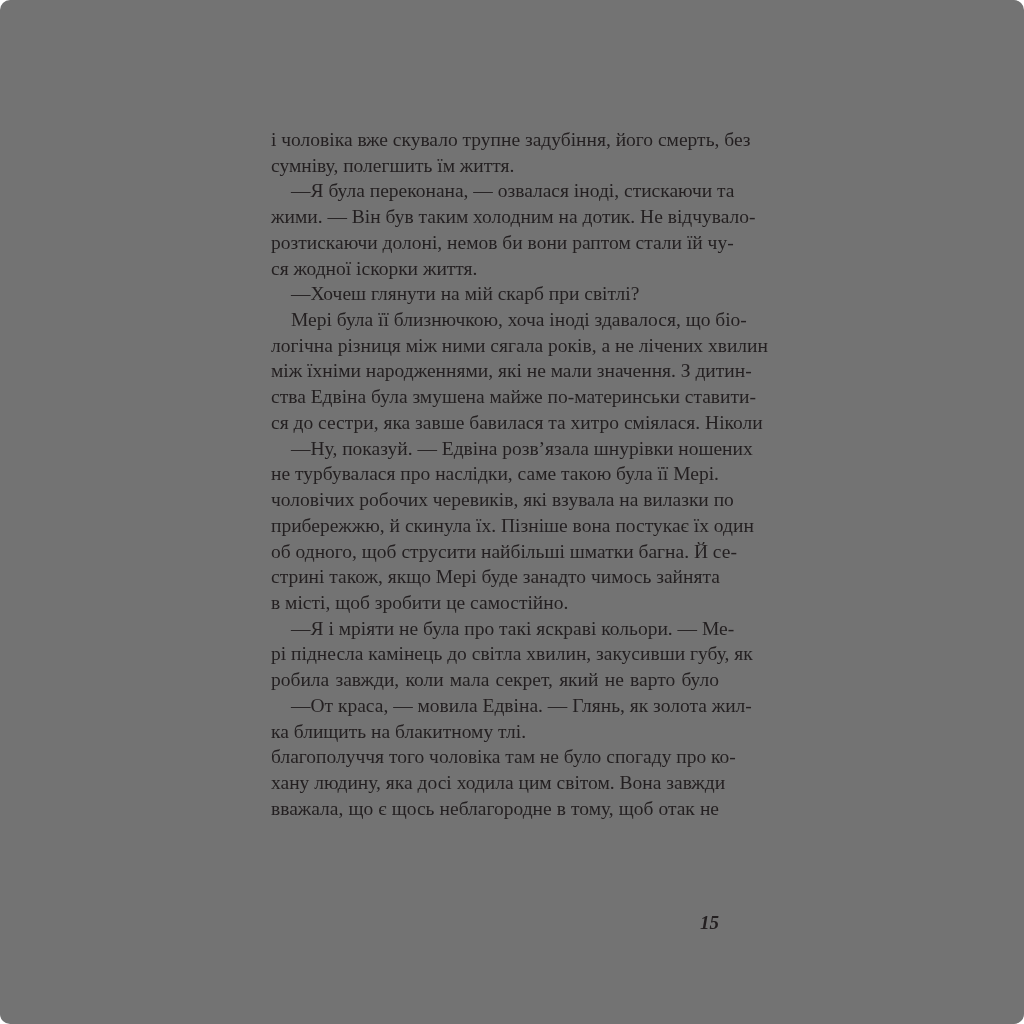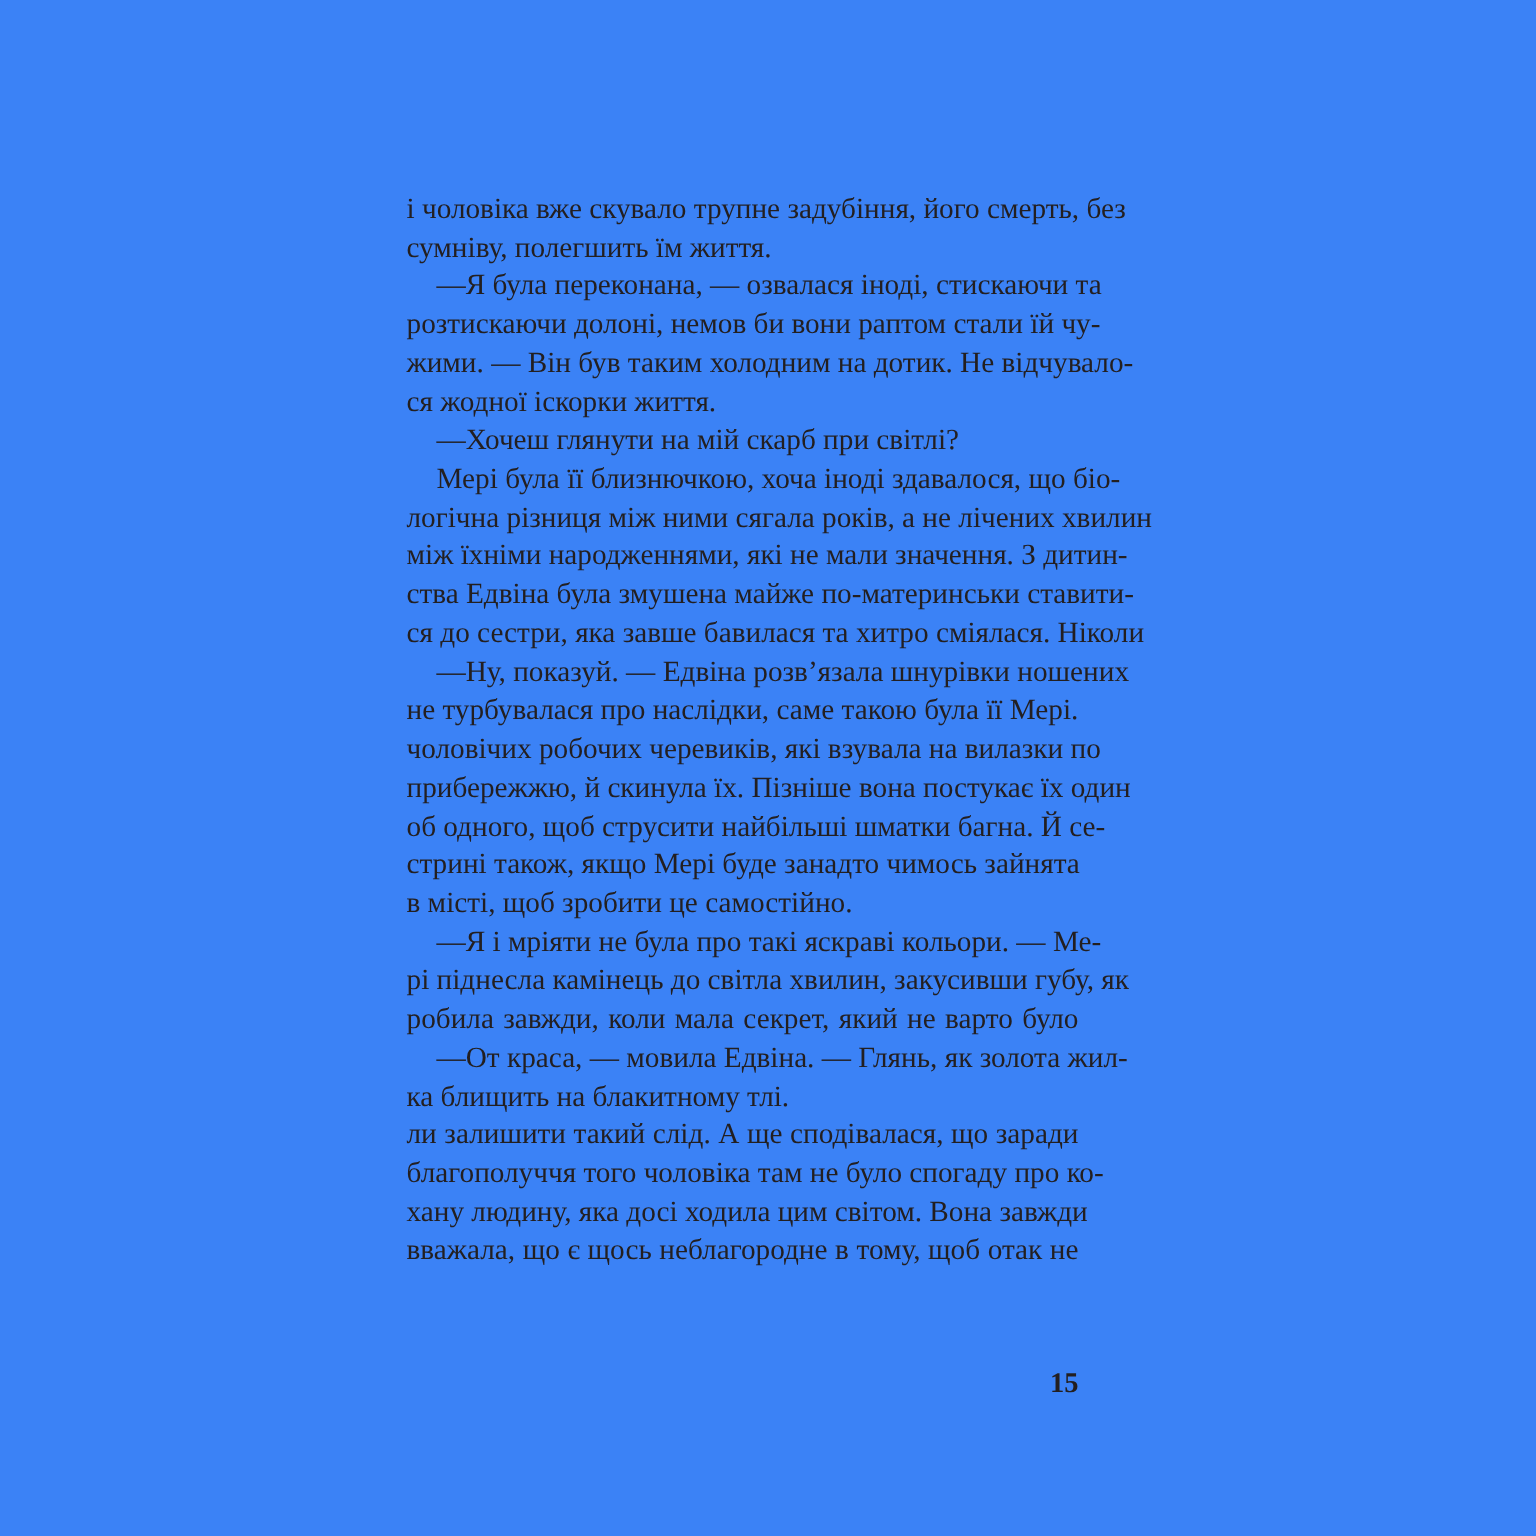--- a/index.html
+++ b/index.html
@@ -12,21 +12,22 @@
       height: 1024px;
       position: relative;
       overflow: hidden;
     }
     .page {
       position: absolute;
       left: 0;
       top: 0;
       width: 1024px;
       height: 1024px;
-      background: #3b82f6;
+      background: #737373;
+      border-radius: 10px;
     }
     .text-block {
       position: absolute;
       left: 271px;
       top: 127px;
       width: 448px;
       font-family: "Liberation Serif", "DejaVu Serif", serif;
       font-size: 19.5px;
       line-height: 25.72px;
       color: #231f20;
@@ -48,50 +49,50 @@
     .page-number {
       position: absolute;
       left: 700px;
       top: 912px;
       width: 20px;
       text-align: left;
       font-family: "Liberation Serif", "DejaVu Serif", serif;
       font-weight: bold;
       font-size: 19px;
       color: #231f20;
+      font-style: italic;
     }
   </style>
 </head>
 <body>
 
 <div class="page">
   <div class="text-block" id="text-block">
       <span class="line">і чоловіка вже скувало трупне задубіння, його смерть, без</span>
       <span class="line last">сумніву, полегшить їм життя.</span>
       <span class="line indent">—Я була переконана, — озвалася іноді, стискаючи та</span>
+      <span class="line">жими. — Він був таким холодним на дотик. Не відчувало-</span>
       <span class="line">розтискаючи долоні, немов би вони раптом стали їй чу-</span>
-      <span class="line">жими. — Він був таким холодним на дотик. Не відчувало-</span>
       <span class="line last">ся жодної іскорки життя.</span>
       <span class="line indent last">—Хочеш глянути на мій скарб при світлі?</span>
       <span class="line indent">Мері була її близнючкою, хоча іноді здавалося, що біо-</span>
       <span class="line">логічна різниця між ними сягала років, а не лічених хвилин</span>
       <span class="line">між їхніми народженнями, які не мали значення. З дитин-</span>
       <span class="line">ства Едвіна була змушена майже по-материнськи ставити-</span>
       <span class="line">ся до сестри, яка завше бавилася та хитро сміялася. Ніколи</span>
       <span class="line indent">—Ну, показуй. — Едвіна розв’язала шнурівки ношених</span>
       <span class="line last">не турбувалася про наслідки, саме такою була її Мері.</span>
       <span class="line">чоловічих робочих черевиків, які взувала на вилазки по</span>
       <span class="line">прибережжю, й скинула їх. Пізніше вона постукає їх один</span>
       <span class="line">об одного, щоб струсити найбільші шматки багна. Й се-</span>
       <span class="line">стрині також, якщо Мері буде занадто чимось зайнята</span>
       <span class="line last">в місті, щоб зробити це самостійно.</span>
       <span class="line indent">—Я і мріяти не була про такі яскраві кольори. — Ме-</span>
       <span class="line">рі піднесла камінець до світла хвилин, закусивши губу, як</span>
       <span class="line">робила завжди, коли мала секрет, який не варто було</span>
       <span class="line indent">—От краса, — мовила Едвіна. — Глянь, як золота жил-</span>
       <span class="line last">ка блищить на блакитному тлі.</span>
-      <span class="line">ли залишити такий слід. А ще сподівалася, що заради</span>
       <span class="line">благополуччя того чоловіка там не було спогаду про ко-</span>
       <span class="line">хану людину, яка досі ходила цим світом. Вона завжди</span>
       <span class="line">вважала, що є щось неблагородне в тому, щоб отак не</span>
     </div>
   <div class="page-number">15</div>
 </div>
 
 </body></html>

